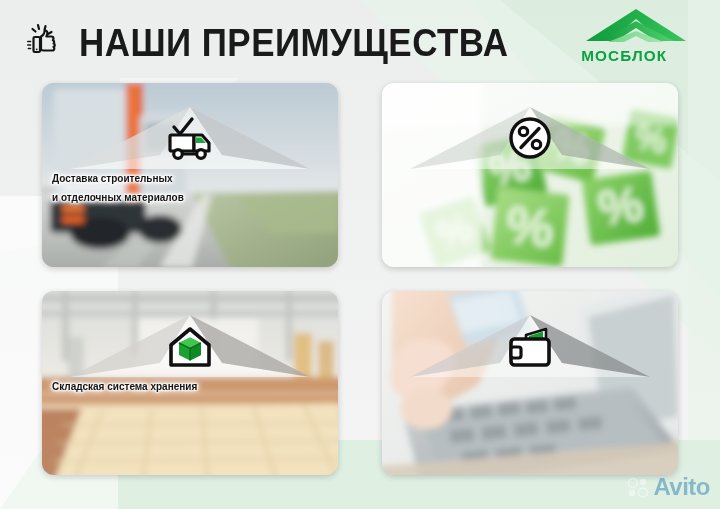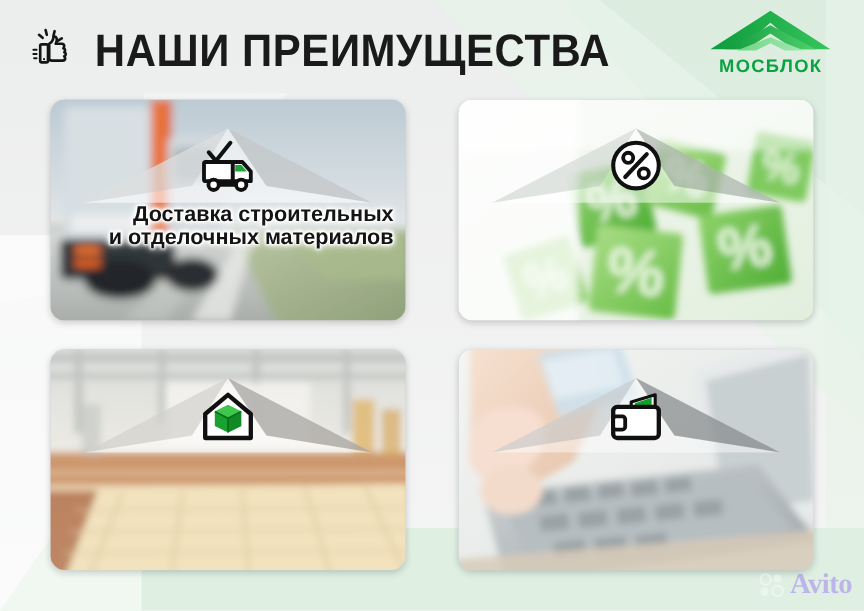--- a/index.html
+++ b/index.html
@@ -30,21 +30,21 @@
     font-weight:700;color:#1a1a1a;
     letter-spacing:0.5px;
     transform:scaleX(0.92);transform-origin:left center;
     white-space:nowrap;
     font-family:"Liberation Sans","DejaVu Sans",sans-serif;
   }
 
   
   .logo{
     position:absolute;right:18px;top:8px;width:120px;height:62px;
-    display:flex;flex-direction:column;align-items:center;justify-content:flex-start;
+    display:flex;flex-direction:column;align-items:flex-start;justify-content:flex-start;
     z-index:6;
   }
   .logo-mark{width:108px;height:38px;}
   .logo-mark svg{display:block;width:100%;height:100%;}
   .logo-text{
     font-size:15px;font-weight:700;color:#0aa33f;letter-spacing:1.1px;
     margin-top:1px;transform:scaleX(1.02);
     font-family:"Liberation Sans","DejaVu Sans",sans-serif;
   }
 
@@ -70,40 +70,40 @@
   .card-tri svg{display:block;width:100%;height:100%;}
 
   .card-icon{
     position:absolute;left:50%;transform:translateX(-50%);
     top:30px;width:56px;height:52px;
   }
   .card-icon svg{display:block;width:100%;height:100%;}
 
   .card-label{
     position:absolute;left:10px;right:10px;top:86px;
-    text-align:right;
-    font-size:18px;line-height:19px;font-weight:700;color:#141414;
+    text-align:left;
+    font-size:10px;line-height:19px;font-weight:700;color:#141414;
     text-shadow:
       0 0 6px #fff,0 0 6px #fff,0 0 10px #fff,
       1px 1px 2px #fff,-1px -1px 2px #fff,1px -1px 2px #fff,-1px 1px 2px #fff;
     white-space:pre-line;
   }
 
   
   .avito{
     position:absolute;right:10px;bottom:10px;
     display:flex;align-items:center;gap:4px;
     opacity:0.40;z-index:7;
   }
   .avito-dots{width:21px;height:21px;}
   .avito-dots svg{display:block;width:100%;height:100%;}
   .avito-text{
-    font-size:24px;font-weight:700;color:#8b5cf6;letter-spacing:-0.5px;
+    font-size:24px;font-weight:700;color:#0369a1;letter-spacing:-0.5px;
     line-height:24px;
-    font-family:Liberation Serif, serif;
+    font-family:Liberation Sans, sans-serif;
   }
 </style>
 </head>
 <body>
 
 <div class="bg">
   <svg class="bg-svg" viewBox="0 0 720 509" preserveAspectRatio="none">
     <defs>
       <linearGradient id="bgGrad" x1="0" y1="0" x2="0" y2="1">
         <stop offset="0" stop-color="#eceded"></stop>
@@ -400,20 +400,21 @@
           <polygon points="28,16.5 39,22 39,34 28,39.5 17,34 17,22" fill="#19a22f"></polygon>
           <polygon points="28,16.5 39,22 28,27.5 17,22" fill="#3fc64c"></polygon>
           <polygon points="28,27.5 39,22 39,34 28,39.5" fill="#0f8a25"></polygon>
           <g stroke="#0b6e1d" stroke-width="1.4" fill="none">
             <polyline points="17,22 28,27.5 39,22"></polyline>
             <line x1="28" y1="27.5" x2="28" y2="39.5"></line>
           </g>
         </g>
       </svg>
     </span>
+    <div class="card-label">Складская система хранения</div>
   </div>
 
   <div class="card">
     <div class="card-photo">
       <svg viewBox="0 0 296 184" preserveAspectRatio="none">
         <defs>
           <linearGradient id="bgD" x1="0" y1="0" x2="1" y2="1">
             <stop offset="0" stop-color="#f4f5f3"></stop>
               <stop offset="1" stop-color="#dfe3e2"></stop>
           </linearGradient>

